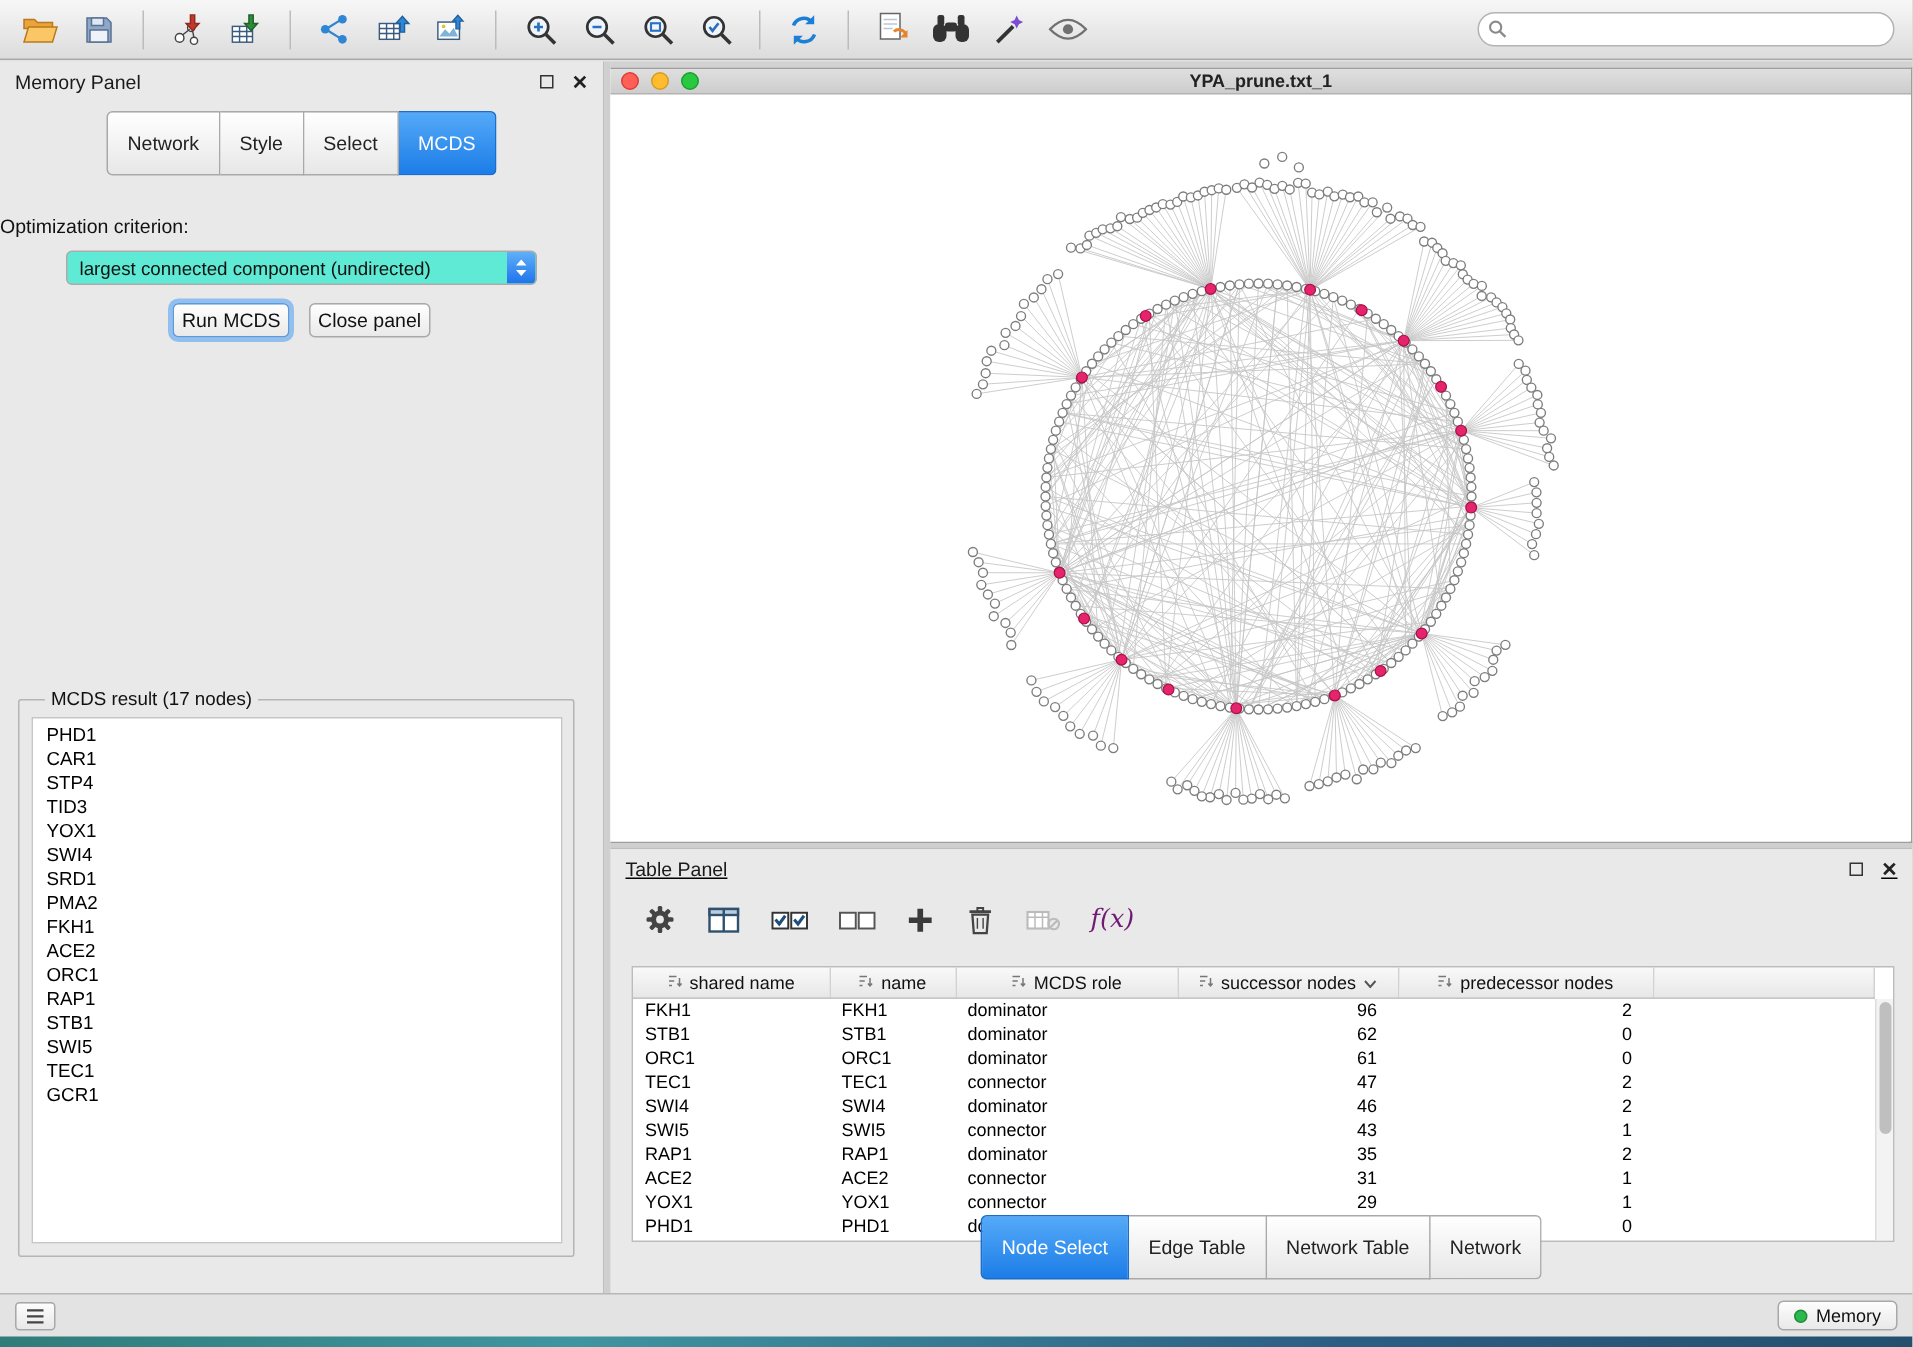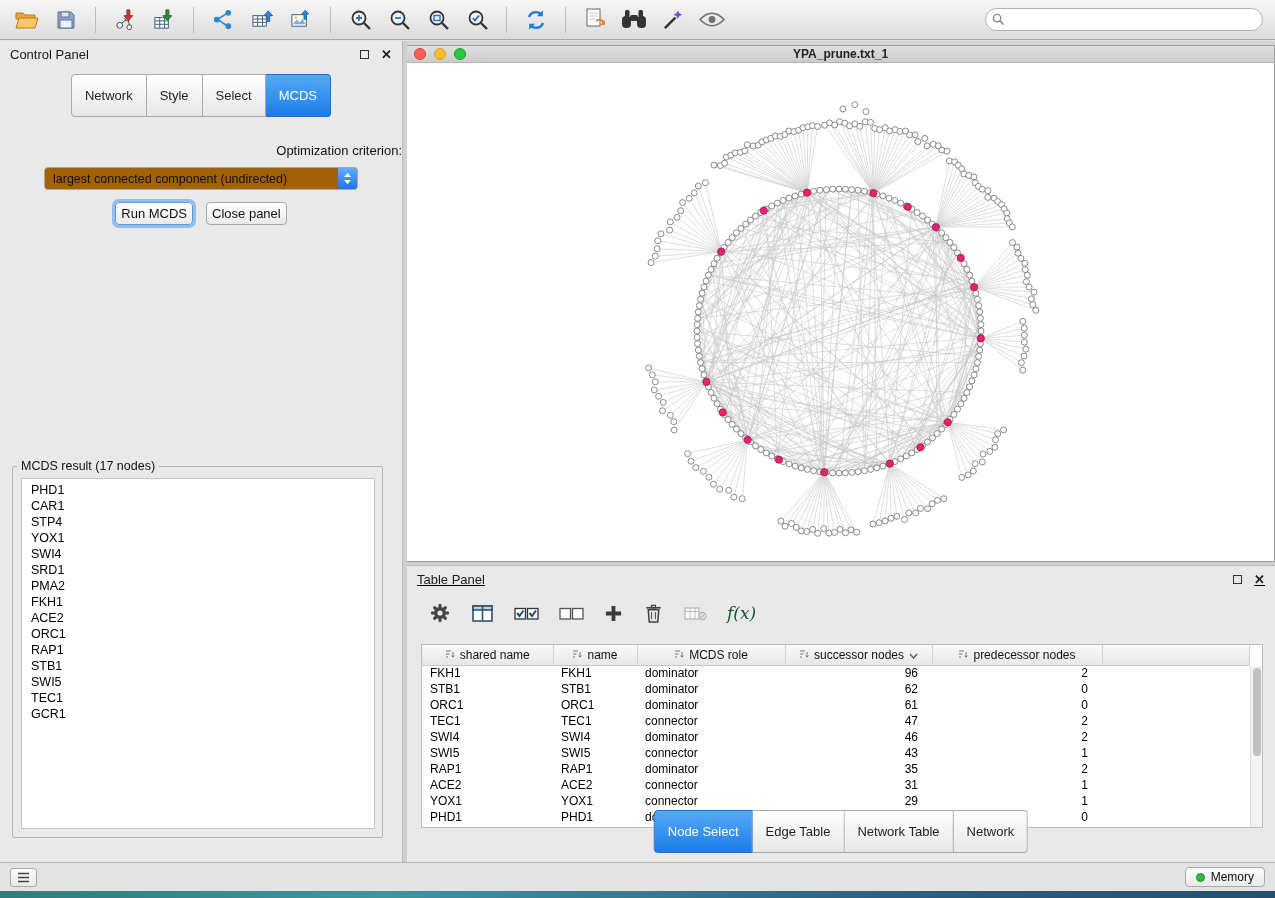--- a/index.html
+++ b/index.html
@@ -29,33 +29,33 @@
   .panel-head .sp { flex:1; }
   .float-ic { width:9px; height:9px; border:1.6px solid #333; margin-right:12px; display:inline-block; }
   .close-ic { font-size:13px; font-weight:bold; color:#222; line-height:1; }
   .tabs-row { display:flex; justify-content:center; margin-top:7px; }
   .seg { display:inline-flex; }
   .seg .tab { padding:13px 13px; font-size:13px; color:#222;
     background:linear-gradient(#ffffff,#e7e7e7); border:1px solid #a9a9a9; border-left-width:0; cursor:default; }
   .seg .tab:first-child { border-left-width:1px; border-radius:4px 0 0 4px; }
   .seg .tab:last-child { border-radius:0 4px 4px 0; }
   .seg .tab.sel { background:linear-gradient(#55aaf8,#1c7de7); color:#fff; border-color:#1a6ed0; }
-  .opt-label { text-align:right; font-size:13px; margin-top:26px; color:#111; }
-  .combo { margin:9px 44px 0 44px; height:23px; background:#a16207; border:1px solid #ababab; border-radius:4px;
+  .opt-label { text-align:left; font-size:13px; margin-top:26px; color:#111; }
+  .combo { margin:9px 44px 0 44px; height:23px; background:#5eead4; border:1px solid #ababab; border-radius:4px;
     display:flex; align-items:center; overflow:hidden; }
   .combo .val { flex:1; font-size:12.5px; padding-left:8px; color:#111; white-space:nowrap; }
   .combo .step { width:19px; height:100%; background:linear-gradient(#5fb0f9,#1f73ea);
     display:flex; align-items:center; justify-content:center; border-radius:0 3px 3px 0; }
   .btn-row { display:flex; justify-content:center; gap:13px; margin-top:12px; }
   .mac-btn { height:23px; padding:0 5px; font-size:13px; color:#111;
     background:linear-gradient(#ffffff,#e9e9e9); border:1px solid #a9a9a9; border-radius:4px; }
   .mac-btn.focused { box-shadow:0 0 0 3px rgba(90,164,244,.6); border-color:#5a9ae0; }
   .group-box { position:absolute; left:12px; right:19px; top:425px; bottom:24px;
     border:1px solid #b5b5b5; border-radius:2px; }
-  .group-box .gb-label { position:absolute; top:-8px; left:4px; background:#e9e9e9; padding:0 4px;
+  .group-box .gb-label { position:absolute; top:-8px; left:17px; background:#e9e9e9; padding:0 4px;
     font-size:12.5px; color:#111; }
   .mcds-list { position:absolute; left:8px; right:7px; top:11px; bottom:8px; background:#fff;
     border:1px solid #c6c6c6; overflow:hidden; padding:3px 0; }
   .mcds-list .li { font-size:12.5px; line-height:16px; padding:0 9px; color:#000; }
 
   
   .network-window { position:absolute; top:4px; left:0; right:0; height:517px; background:#fff;
     border:1px solid #9e9e9e; border-left:none; }
   .net-titlebar { height:17px; background:linear-gradient(#dfdfdf,#cdcdcd); border-bottom:1px solid #b2b2b2;
     display:flex; align-items:center; position:relative; }
@@ -67,21 +67,21 @@
   .net-title { position:absolute; left:0; right:0; text-align:center; font-size:12px; font-weight:bold; color:#222; }
   #net-svg { display:block; width:866px; height:498px; background:#fff; }
 
   .h-split { position:absolute; top:521px; left:0; right:0; height:3px; background:#cfcfcf; }
 
   
   .table-panel { position:absolute; top:524px; left:0; right:0; bottom:0; background:#e9e9e9;
     border-top:1px solid #bdbdbd;text-decoration:underline; }
   .tp-toolbar { position:absolute; top:27px; left:12px; right:12px; height:40px;
     display:flex; align-items:center; gap:20px; padding-left:10px; }
-  .fx { font-family:"DejaVu Serif", serif; font-style:italic; font-size:17px; color:#14532d; }
+  .fx { font-family:"DejaVu Serif", serif; font-style:italic; font-size:17px; color:#701a75; }
   .table-frame { position:absolute; left:14px; right:12px; top:78px; bottom:34px; background:#fff;
     border:1px solid #bcbcbc; overflow:hidden; }
   table.node-table { border-collapse:collapse; table-layout:fixed; width:calc(100% - 12px); }
   .node-table th { height:20px; font-weight:normal; font-size:12px; color:#111;
     background:linear-gradient(#f9f9f9,#e7e7e7); border-right:1px solid #d2d2d2; border-bottom:1px solid #c6c6c6;
     white-space:nowrap; overflow:hidden; }
   .node-table th .hwrap { display:flex; align-items:center; justify-content:center; gap:5px; }
   .node-table td { height:16px; font-size:12px; color:#000; padding:0 8px; white-space:nowrap; overflow:hidden; }
   .node-table td.r { text-align:right; padding-right:14px; }
   .c0{width:131px}.c1{width:84px}.c2{width:148px}.c3{width:147px}.c4{width:170px}.c5{width:auto}
@@ -233,21 +233,21 @@
       <svg width="13" height="13" viewBox="0 0 14 14">
           <circle cx="5.5" cy="5.5" r="4" fill="none" stroke="#8a8a8a" stroke-width="1.5"></circle>
           <path d="M8.5 8.5 L12.5 12.5" stroke="#8a8a8a" stroke-width="1.6"></path>
         </svg>
       <input type="text" placeholder="" style="">
     </div>
   </div>
 
   <div class="control-panel">
     <div class="panel-head">
-      <span>Control Panel</span>
+      <span>Memory Panel</span>
       <span class="sp"></span>
       <span class="float-ic"></span>
       <span class="close-ic">✕</span>
     </div>
     <div class="tabs-row">
       <div class="seg" id="cp-tabs">
           <div class="tab">Network</div>
           <div class="tab">Style</div>
           <div class="tab">Select</div>
           <div class="tab sel">MCDS</div>
@@ -266,20 +266,21 @@
     <div class="btn-row">
       <button class="mac-btn focused">Run MCDS</button>
       <button class="mac-btn">Close panel</button>
     </div>
     <div class="group-box">
       <span class="gb-label">MCDS result (17 nodes)</span>
       <div class="mcds-list" id="mcds-list">
           <div class="li">PHD1</div>
           <div class="li">CAR1</div>
           <div class="li">STP4</div>
+          <div class="li">TID3</div>
           <div class="li">YOX1</div>
           <div class="li">SWI4</div>
           <div class="li">SRD1</div>
           <div class="li">PMA2</div>
           <div class="li">FKH1</div>
           <div class="li">ACE2</div>
           <div class="li">ORC1</div>
           <div class="li">RAP1</div>
           <div class="li">STB1</div>
           <div class="li">SWI5</div>

